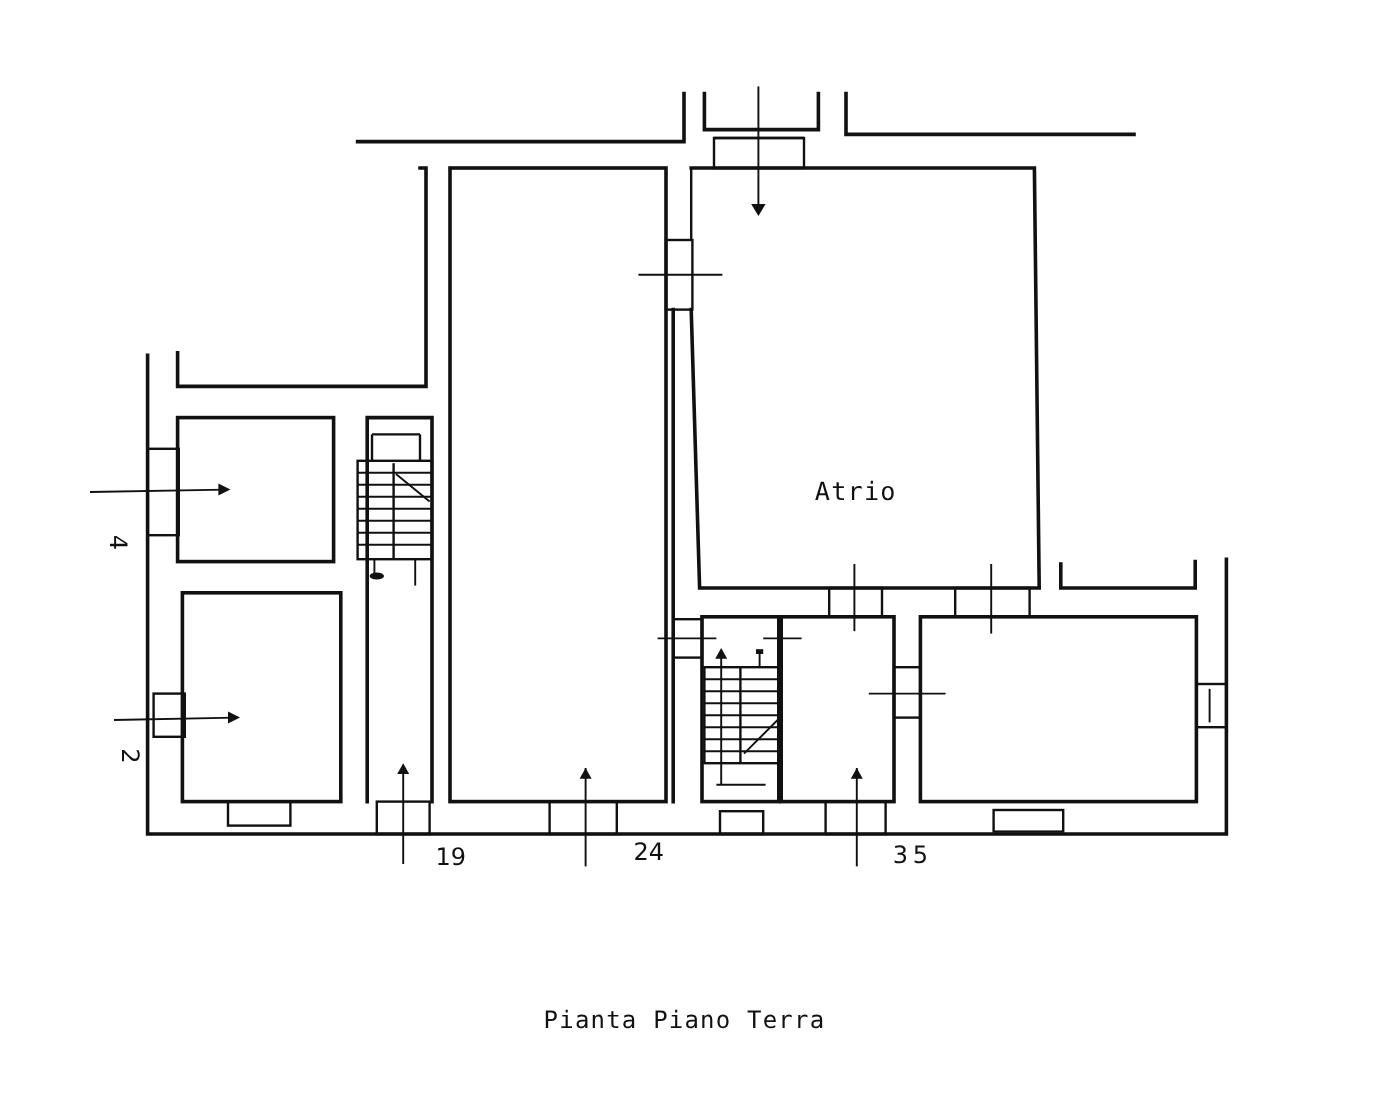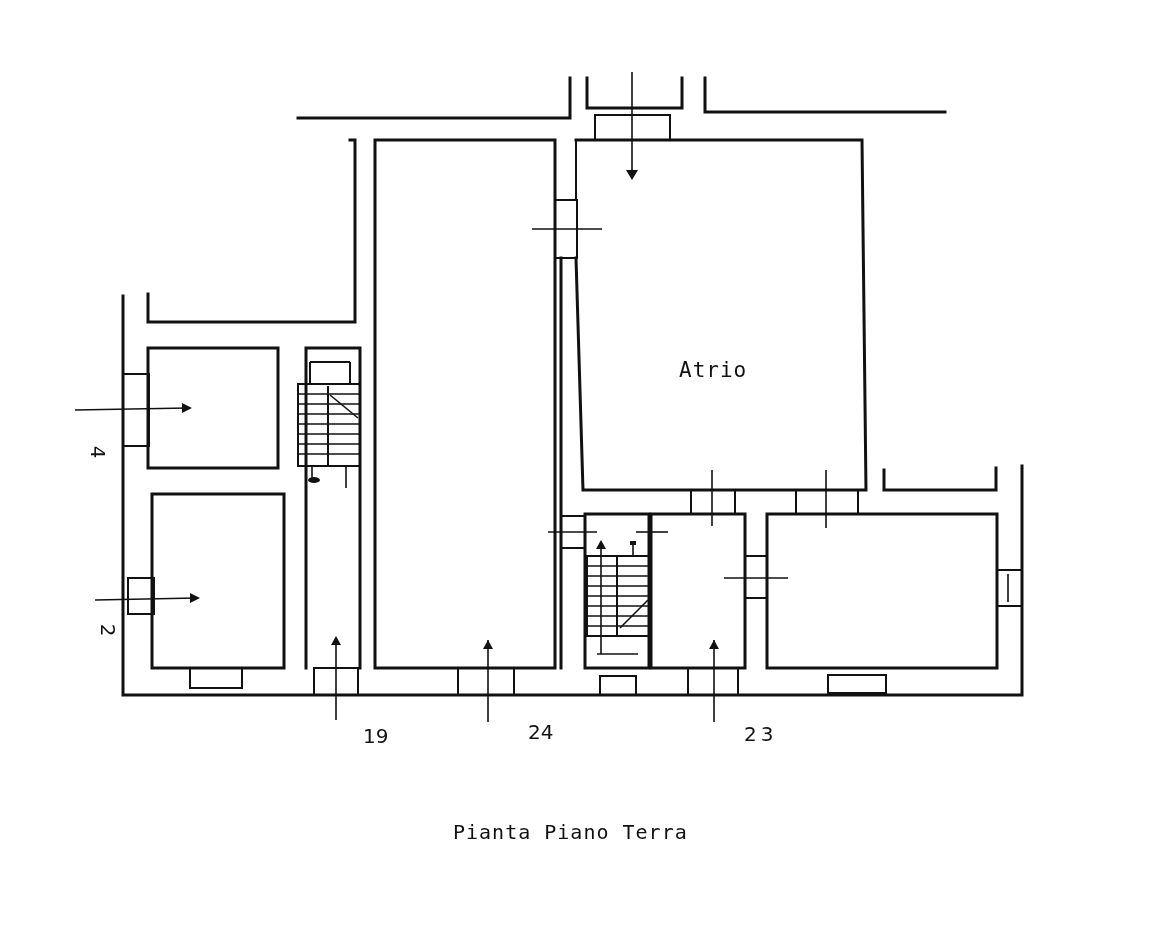--- a/index.html
+++ b/index.html
@@ -2,24 +2,24 @@
 <html><head>
 <meta charset="utf-8">
 <style>
   html, body { margin: 0; padding: 0; background: #ffffff; }
   body { width: 1152px; height: 925px; position: relative; overflow: hidden; font-family: "DejaVu Sans Mono", monospace; }
   #plan { position: absolute; left: 0; top: 0; width: 1152px; height: 925px; }
   #plan .w { stroke: #111; stroke-width: 3; fill: none; stroke-linecap: square; }
   #plan .t { stroke: #111; stroke-width: 2; fill: none; }
   #plan .thin { stroke: #111; stroke-width: 1.6; fill: none; }
   .lbl { position: absolute; color: #111; white-space: nowrap; }
-  .room-label { font-family: "DejaVu Sans Mono", monospace; font-size: 21px; letter-spacing: 1px; }
-  .num { font-family: "DejaVu Sans", sans-serif; font-size: 20px; margin-top: 22px; }
+  .room-label { font-family: "DejaVu Sans Mono", monospace; font-size: 21px; letter-spacing: 1px; margin-top: 40px; }
+  .num { font-family: "DejaVu Sans", sans-serif; font-size: 20px; }
   .side-num { font-family: "DejaVu Sans", sans-serif; font-size: 20px; transform: rotate(90deg); }
-  .caption { font-family: "DejaVu Sans Mono", monospace; font-size: 20px; letter-spacing: 1px; }
+  .caption { font-family: "DejaVu Sans Mono", monospace; font-size: 20px; letter-spacing: 1px; margin-top: 18px; }
 </style>
 </head>
 <body>
 
 <svg id="plan" viewBox="0 0 1152 925" xmlns="http://www.w3.org/2000/svg">
 
   <g>
     <polyline class="w" points="298,118 570,118 570,78"></polyline>
     <polyline class="w" points="587,78 587,108 682,108 682,78"></polyline>
     <polyline class="w" points="705,78 705,112 945,112"></polyline>
@@ -118,17 +118,17 @@
   <polyline class="w" points="884,470 884,490 996,490 996,468"></polyline>
   <rect class="t" x="997" y="570" width="25" height="36"></rect>
   <line class="thin" x1="1008" y1="574" x2="1008" y2="602"></line>
   <rect class="t" x="828" y="675" width="58" height="18"></rect>
 </svg>
 
 <div class="lbl room-label" style="left:679px; top:358px;">Atrio</div>
 
 <div class="lbl num" style="left:363px; top:702px;">19</div>
 <div class="lbl num" style="left:528px; top:698px;">24</div>
-<div class="lbl num" style="left:744px; top:700px; letter-spacing:4px;">23</div>
+<div class="lbl num" style="left:744px; top:700px; letter-spacing:4px;">35</div>
 <div class="lbl side-num" style="left:92px; top:440px;">4</div>
 <div class="lbl side-num" style="left:102px; top:618px;">2</div>
 
 <div class="lbl caption" style="left:453px; top:820px;">Pianta Piano Terra</div>
 
 </body></html>

